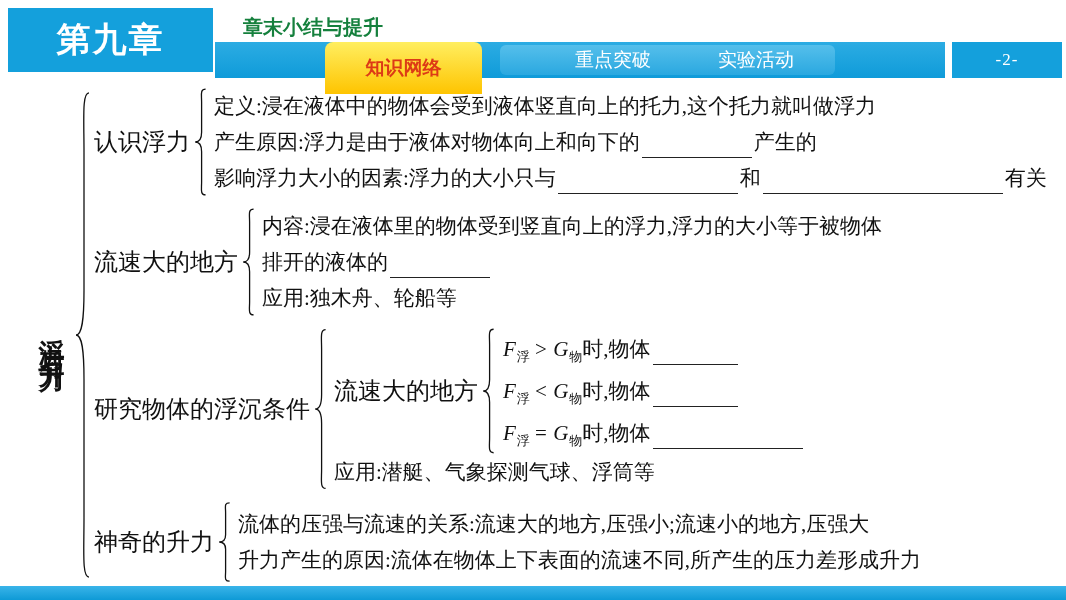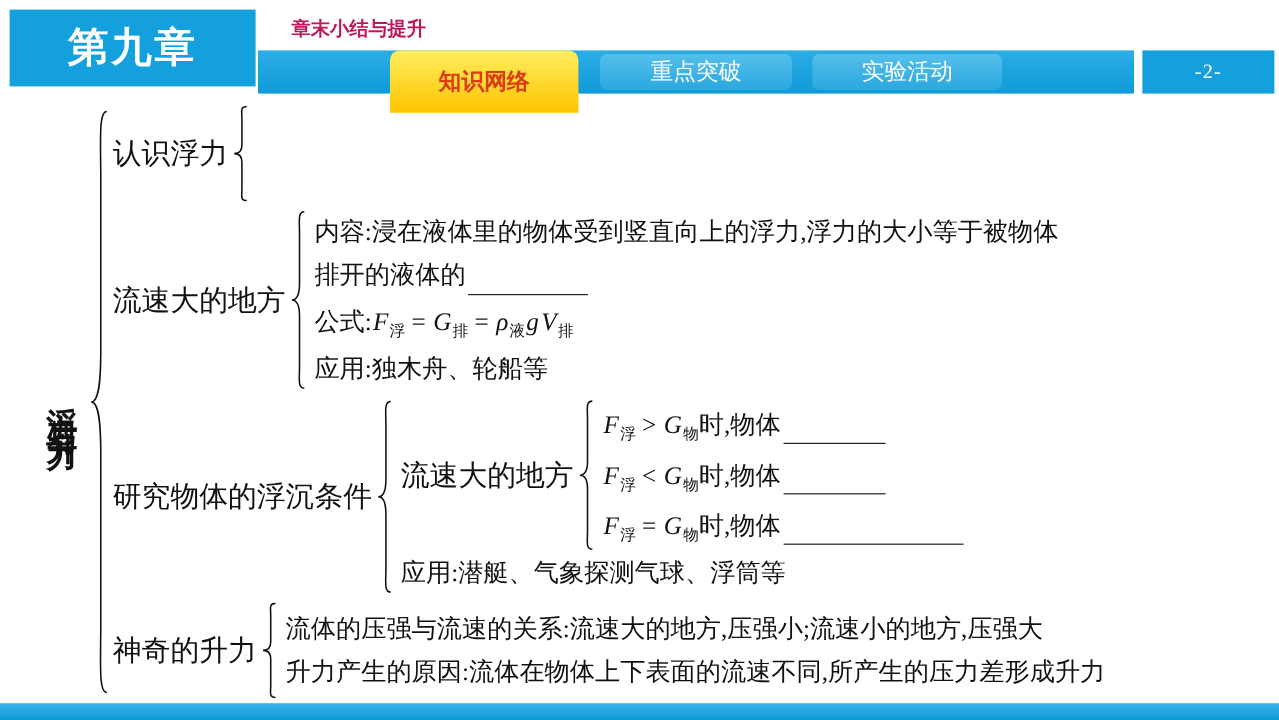--- a/index.html
+++ b/index.html
@@ -3,30 +3,30 @@
 <meta charset="utf-8">
 <style>
   html,body{margin:0;padding:0;}
   body{width:1066px;height:600px;position:relative;background:#ffffff;overflow:hidden;
        font-family:"Liberation Sans",sans-serif;}
 
   
   .chapter-box{position:absolute;left:8px;top:8px;width:205px;height:64px;
        background:#14a0dc;color:#fff;display:flex;align-items:center;justify-content:center;
        font-size:34px;font-weight:bold;letter-spacing:2px;}
-  .page-title{position:absolute;left:243px;top:14px;font-size:16px;font-weight:bold;color:#be185d;}
+  .page-title{position:absolute;left:243px;top:14px;font-size:20px;font-weight:bold;color:#15803d;}
   .tabbar{position:absolute;left:215px;top:42px;width:730px;height:36px;
        background:linear-gradient(180deg,#2cace3,#0f9bd9);}
   .tab{position:absolute;display:flex;align-items:center;justify-content:center;
        font-size:19px;cursor:pointer;white-space:nowrap;}
   .tab.active{left:110px;top:0;width:157px;height:52px;
        background:linear-gradient(180deg,#ffee60,#fec400);
        border-radius:8px 8px 0 0;color:#dd3a16;font-weight:bold;}
   .tab.t2{left:285px;top:3px;width:160px;height:30px;
-       background:linear-gradient(180deg,#55bfeb,#2aa8e0);border-radius:6px;color:#fff;}
+       background:linear-gradient(180deg,#55bfeb,#2aa8e0);border-radius:6px;color:#fff;padding-left:33px;}
   .tab.t3{left:462px;top:3px;width:158px;height:30px;
        background:linear-gradient(180deg,#55bfeb,#2aa8e0);border-radius:6px;color:#fff;}
   .page-box{position:absolute;right:4px;top:42px;width:110px;height:36px;background:#14a0dc;
        color:#fff;display:flex;align-items:center;justify-content:center;
        font-family:"Liberation Serif",serif;font-size:17px;letter-spacing:1px;}
   .bottom-bar{position:absolute;left:0;right:0;bottom:0;height:14px;
        background:linear-gradient(180deg,#3ab4e9,#0e9ad6);}
 
   
   .content{position:absolute;left:34px;top:88px;right:8px;bottom:18px;
@@ -68,30 +68,34 @@
   <div class="root-label">浮力与升力</div>
   <svg class="brace root" viewBox="0 0 20 100" preserveAspectRatio="none">
     <path d="M17 1 C10 1 12 6 12 13 L12 41 C12 47 10 50 4 50 C10 50 12 53 12 59 L12 87 C12 94 10 99 17 99" vector-effect="non-scaling-stroke"></path>
   </svg>
   <div id="branches" class="branches">
       <div class="branch">
         <div class="blabel">认识浮力</div>
         <svg viewBox="0 0 20 100" preserveAspectRatio="none" class="brace">
           <path d="M17 1 C10 1 12 6 12 13 L12 41 C12 47 10 50 4 50 C10 50 12 53 12 59 L12 87 C12 94 10 99 17 99" vector-effect="non-scaling-stroke"></path>
         </svg>
+        <div class="bcontent">
+          <div class="line"><span>定义:浸在液体中的物体会受到液体竖直向上的托力,这个托力就叫做浮力</span></div>
+          <div class="line"><span>产生原因:浮力是由于液体对物体向上和向下的</span><span class="blank" style="width: 110px;"></span><span>产生的</span></div>
+          <div class="line"><span>影响浮力大小的因素:浮力的大小只与</span><span class="blank" style="width: 180px;"></span><span>和</span><span class="blank" style="width: 240px;"></span><span>有关</span></div>
+        </div>
       </div>
       <div class="branch">
         <div class="blabel">流速大的地方</div>
         <svg viewBox="0 0 20 100" preserveAspectRatio="none" class="brace">
           <path d="M17 1 C10 1 12 6 12 13 L12 41 C12 47 10 50 4 50 C10 50 12 53 12 59 L12 87 C12 94 10 99 17 99" vector-effect="non-scaling-stroke"></path>
         </svg>
         <div class="bcontent">
           <div class="line"><span>内容:浸在液体里的物体受到竖直向上的浮力,浮力的大小等于被物体</span></div>
           <div class="line"><span>排开的液体的</span><span class="blank" style="width: 100px;"></span></div>
-          <div class="line math"><span>公式:</span><span class="v">F</span><sub>浮</sub><span> = </span><span class="v">G</span><sub>排</sub><span> = </span><span class="v">ρ</span><sub>液</sub><span class="v">g</span><span class="v">V</span><sub>排</sub></div>
           <div class="line"><span>应用:独木舟、轮船等</span></div>
         </div>
       </div>
       <div class="branch">
         <div class="blabel">研究物体的浮沉条件</div>
         <svg viewBox="0 0 20 100" preserveAspectRatio="none" class="brace">
           <path d="M17 1 C10 1 12 6 12 13 L12 41 C12 47 10 50 4 50 C10 50 12 53 12 59 L12 87 C12 94 10 99 17 99" vector-effect="non-scaling-stroke"></path>
         </svg>
         <div class="bcontent">
           <div class="branch">

